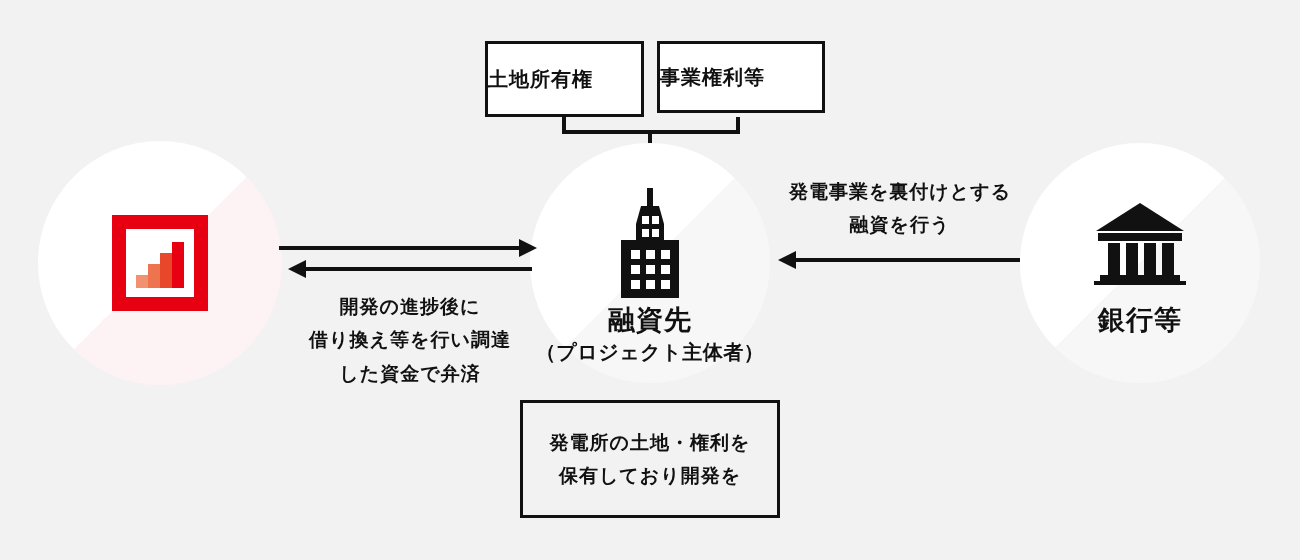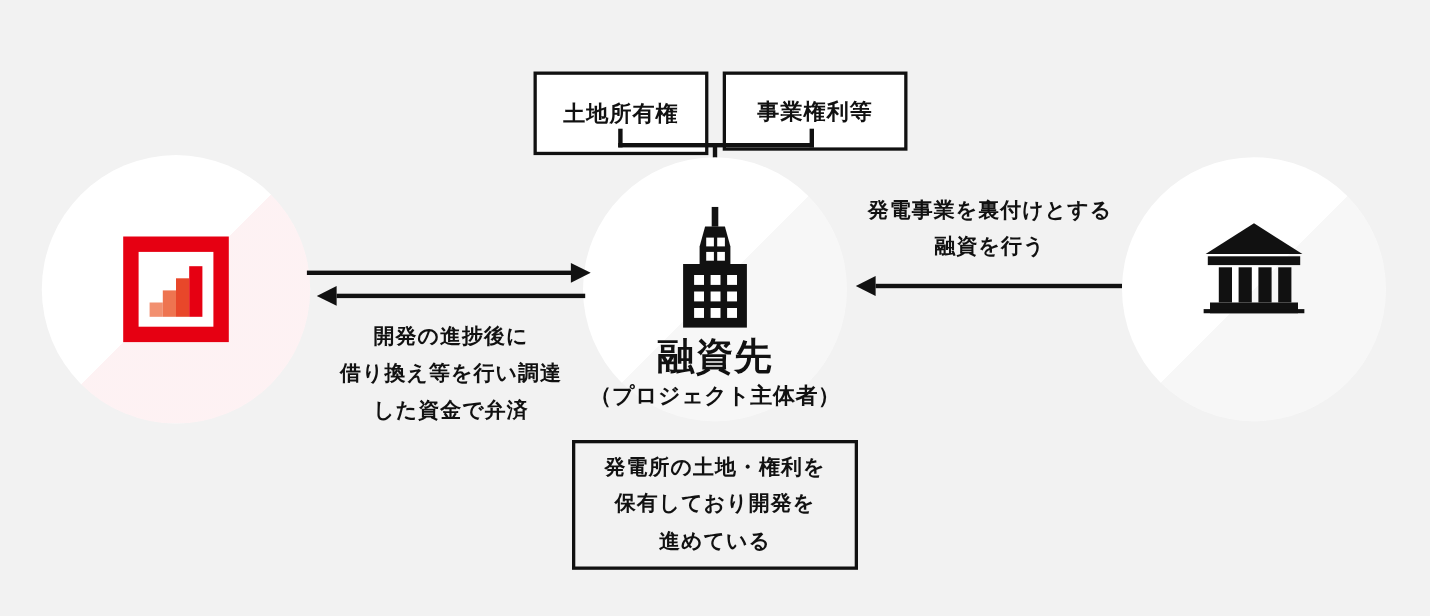--- a/index.html
+++ b/index.html
@@ -59,21 +59,21 @@
   
   .node-label {
     position: absolute;
     width: 320px;
     text-align: center;
     color: #111111;
     font-weight: bold;
     white-space: nowrap;
   }
   .node-label .title {
-    font-size: 34px;
+    font-size: 27px;
     letter-spacing: 1px;
     line-height: 1.15;
     font-family: Liberation Serif, serif;
   }
   .node-label .subtitle {
     font-size: 20px;
     font-weight: bold;
     letter-spacing: 0.5px;
     line-height: 1.6;
     color: #111111;
@@ -109,26 +109,24 @@
   .bank-icon { position: absolute; }
 
   
   .top-box {
     position: absolute;
     border: 3px solid #111111;
     background: #ffffff;
     box-sizing: border-box;
     display: flex;
     align-items: center;
-    justify-content: center;
     color: #111111;
     font-size: 20px;
     font-weight: bold;
     letter-spacing: 1px;
-    margin-top: 24px;
   }
 
   
   .bottom-box {
     position: absolute;
     border: 3px solid #111111;
     background: transparent;
     box-sizing: border-box;
     display: flex;
     flex-direction: column;
@@ -257,34 +255,36 @@
         <rect x="32" y="42" width="12" height="32" fill="#111111"></rect>
         <rect x="50" y="42" width="12" height="32" fill="#111111"></rect>
         <rect x="68" y="42" width="12" height="32" fill="#111111"></rect>
 
         <rect x="6" y="74" width="80" height="10" fill="#111111"></rect>
         <rect x="0" y="80" width="92" height="4" fill="#111111"></rect>
       </svg>
     </div>
   </div>
 
+  <div class="node-label" style="left:980px; top:305px;">
+    <div class="title">銀行等</div>
+  </div>
 
   <div class="arrow-line" style="left:279px; top:246px; width:242px;"></div>
   <div class="arrow-head right" style="left:519px; top:239px;"></div>
 
   <div class="arrow-line" style="left:306px; top:267px; width:226px;"></div>
   <div class="arrow-head left" style="left:288px; top:260px;"></div>
   <div class="edge-label" style="left:250px; top:290px; width:320px;">開発の進捗後に
 借り換え等を行い調達
 した資金で弁済</div>
 
   <div class="edge-label" style="left:740px; top:175px; width:320px;">発電事業を裏付けとする
 融資を行う</div>
   <div class="arrow-line" style="left:796px; top:258px; width:224px;"></div>
   <div class="arrow-head left" style="left:778px; top:251px;"></div>
 
   <div class="bottom-box" style="left:520px; top:400px; width:260px; height:118px;">
     <div>発電所の土地・権利を</div>
     <div>保有しており開発を</div>
-    <div>進めている</div>
   </div>
 
 </div>
 
 </body></html>

